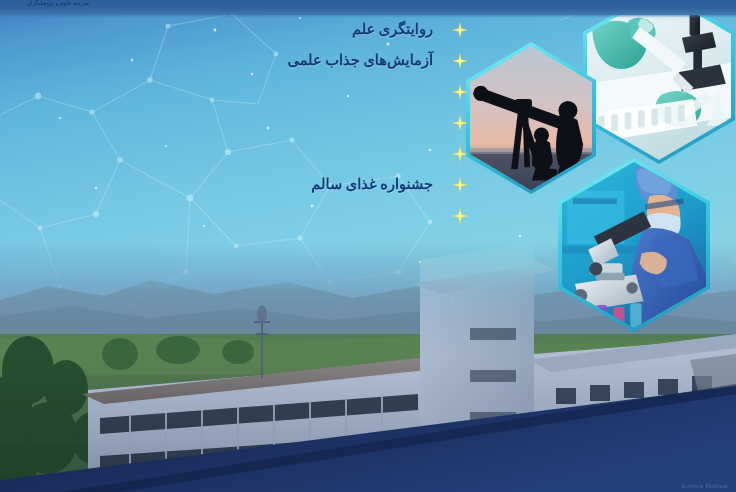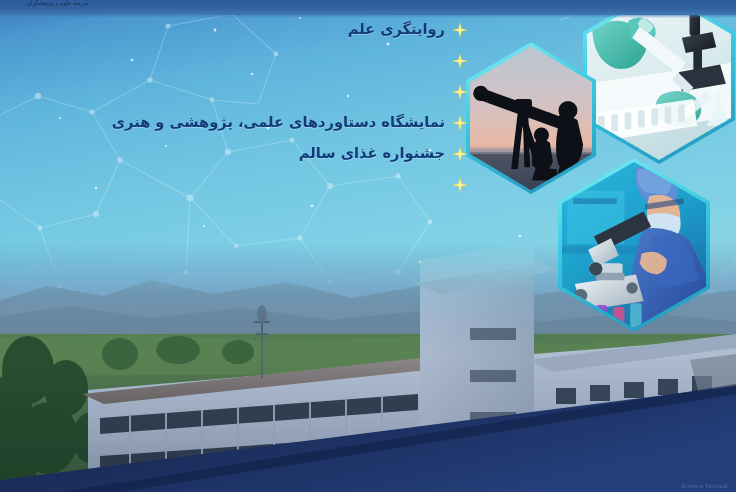--- a/index.html
+++ b/index.html
@@ -128,21 +128,22 @@
     z-index: 10;
     width: 420px;
     text-align: right;
     direction: rtl;
   }
   .row {
     display: flex;
     align-items: center;
     justify-content: flex-start;
     height: 31px;
-    gap: 7px;
+    gap: 19px;
+    font-family: Liberation Serif, serif;
   }
   .row .star { flex: 0 0 16px; width:16px; height:16px; display:block; }
   .row .txt {
     font-size: 14.6px;
     font-weight: bold;
     color: #123a78;
     line-height: 1;
     white-space: nowrap;
     letter-spacing: 0px;
     text-shadow: 0 1px 0 rgba(255,255,255,.28);
@@ -525,41 +526,47 @@
   <div class="list">
 
     <div class="row">
       <svg class="star" viewBox="0 0 24 24">
         <path d="M12 0 L14.2 9.8 L24 12 L14.2 14.2 L12 24 L9.8 14.2 L0 12 L9.8 9.8 Z" fill="#ffe14d"></path>
         <path d="M12 4 L13.2 10.8 L20 12 L13.2 13.2 L12 20 L10.8 13.2 L4 12 L10.8 10.8 Z" fill="#fff8b0"></path>
       </svg>
       <span class="txt">روایتگری علم</span>
     </div>
 
-
-    <div class="row">
-      <svg class="star" viewBox="0 0 24 24">
-        <path d="M12 0 L14.2 9.8 L24 12 L14.2 14.2 L12 24 L9.8 14.2 L0 12 L9.8 9.8 Z" fill="#ffe14d"></path>
-        <path d="M12 4 L13.2 10.8 L20 12 L13.2 13.2 L12 20 L10.8 13.2 L4 12 L10.8 10.8 Z" fill="#fff8b0"></path>
-      </svg>
-    </div>
-
-    <div class="row">
-      <svg class="star" viewBox="0 0 24 24">
-        <path d="M12 0 L14.2 9.8 L24 12 L14.2 14.2 L12 24 L9.8 14.2 L0 12 L9.8 9.8 Z" fill="#ffe14d"></path>
-        <path d="M12 4 L13.2 10.8 L20 12 L13.2 13.2 L12 20 L10.8 13.2 L4 12 L10.8 10.8 Z" fill="#fff8b0"></path>
-      </svg>
-    </div>
-
-    <div class="row">
-      <svg class="star" viewBox="0 0 24 24">
-        <path d="M12 0 L14.2 9.8 L24 12 L14.2 14.2 L12 24 L9.8 14.2 L0 12 L9.8 9.8 Z" fill="#ffe14d"></path>
-        <path d="M12 4 L13.2 10.8 L20 12 L13.2 13.2 L12 20 L10.8 13.2 L4 12 L10.8 10.8 Z" fill="#fff8b0"></path>
-      </svg>
-      <span class="txt">نمایشگاه دستاوردهای علمی، پژوهشی و هنری</span>
+    <div class="row">
+      <svg class="star" viewBox="0 0 24 24">
+        <path d="M12 0 L14.2 9.8 L24 12 L14.2 14.2 L12 24 L9.8 14.2 L0 12 L9.8 9.8 Z" fill="#ffe14d"></path>
+        <path d="M12 4 L13.2 10.8 L20 12 L13.2 13.2 L12 20 L10.8 13.2 L4 12 L10.8 10.8 Z" fill="#fff8b0"></path>
+      </svg>
+      <span class="txt">آزمایش‌های جذاب علمی</span>
+    </div>
+
+    <div class="row">
+      <svg class="star" viewBox="0 0 24 24">
+        <path d="M12 0 L14.2 9.8 L24 12 L14.2 14.2 L12 24 L9.8 14.2 L0 12 L9.8 9.8 Z" fill="#ffe14d"></path>
+        <path d="M12 4 L13.2 10.8 L20 12 L13.2 13.2 L12 20 L10.8 13.2 L4 12 L10.8 10.8 Z" fill="#fff8b0"></path>
+      </svg>
+    </div>
+
+    <div class="row">
+      <svg class="star" viewBox="0 0 24 24">
+        <path d="M12 0 L14.2 9.8 L24 12 L14.2 14.2 L12 24 L9.8 14.2 L0 12 L9.8 9.8 Z" fill="#ffe14d"></path>
+        <path d="M12 4 L13.2 10.8 L20 12 L13.2 13.2 L12 20 L10.8 13.2 L4 12 L10.8 10.8 Z" fill="#fff8b0"></path>
+      </svg>
+    </div>
+
+    <div class="row">
+      <svg class="star" viewBox="0 0 24 24">
+        <path d="M12 0 L14.2 9.8 L24 12 L14.2 14.2 L12 24 L9.8 14.2 L0 12 L9.8 9.8 Z" fill="#ffe14d"></path>
+        <path d="M12 4 L13.2 10.8 L20 12 L13.2 13.2 L12 20 L10.8 13.2 L4 12 L10.8 10.8 Z" fill="#fff8b0"></path>
+      </svg>
     </div>
 
     <div class="row">
       <svg class="star" viewBox="0 0 24 24">
         <path d="M12 0 L14.2 9.8 L24 12 L14.2 14.2 L12 24 L9.8 14.2 L0 12 L9.8 9.8 Z" fill="#ffe14d"></path>
         <path d="M12 4 L13.2 10.8 L20 12 L13.2 13.2 L12 20 L10.8 13.2 L4 12 L10.8 10.8 Z" fill="#fff8b0"></path>
       </svg>
       <span class="txt">جشنواره غذای سالم</span>
     </div>
 

